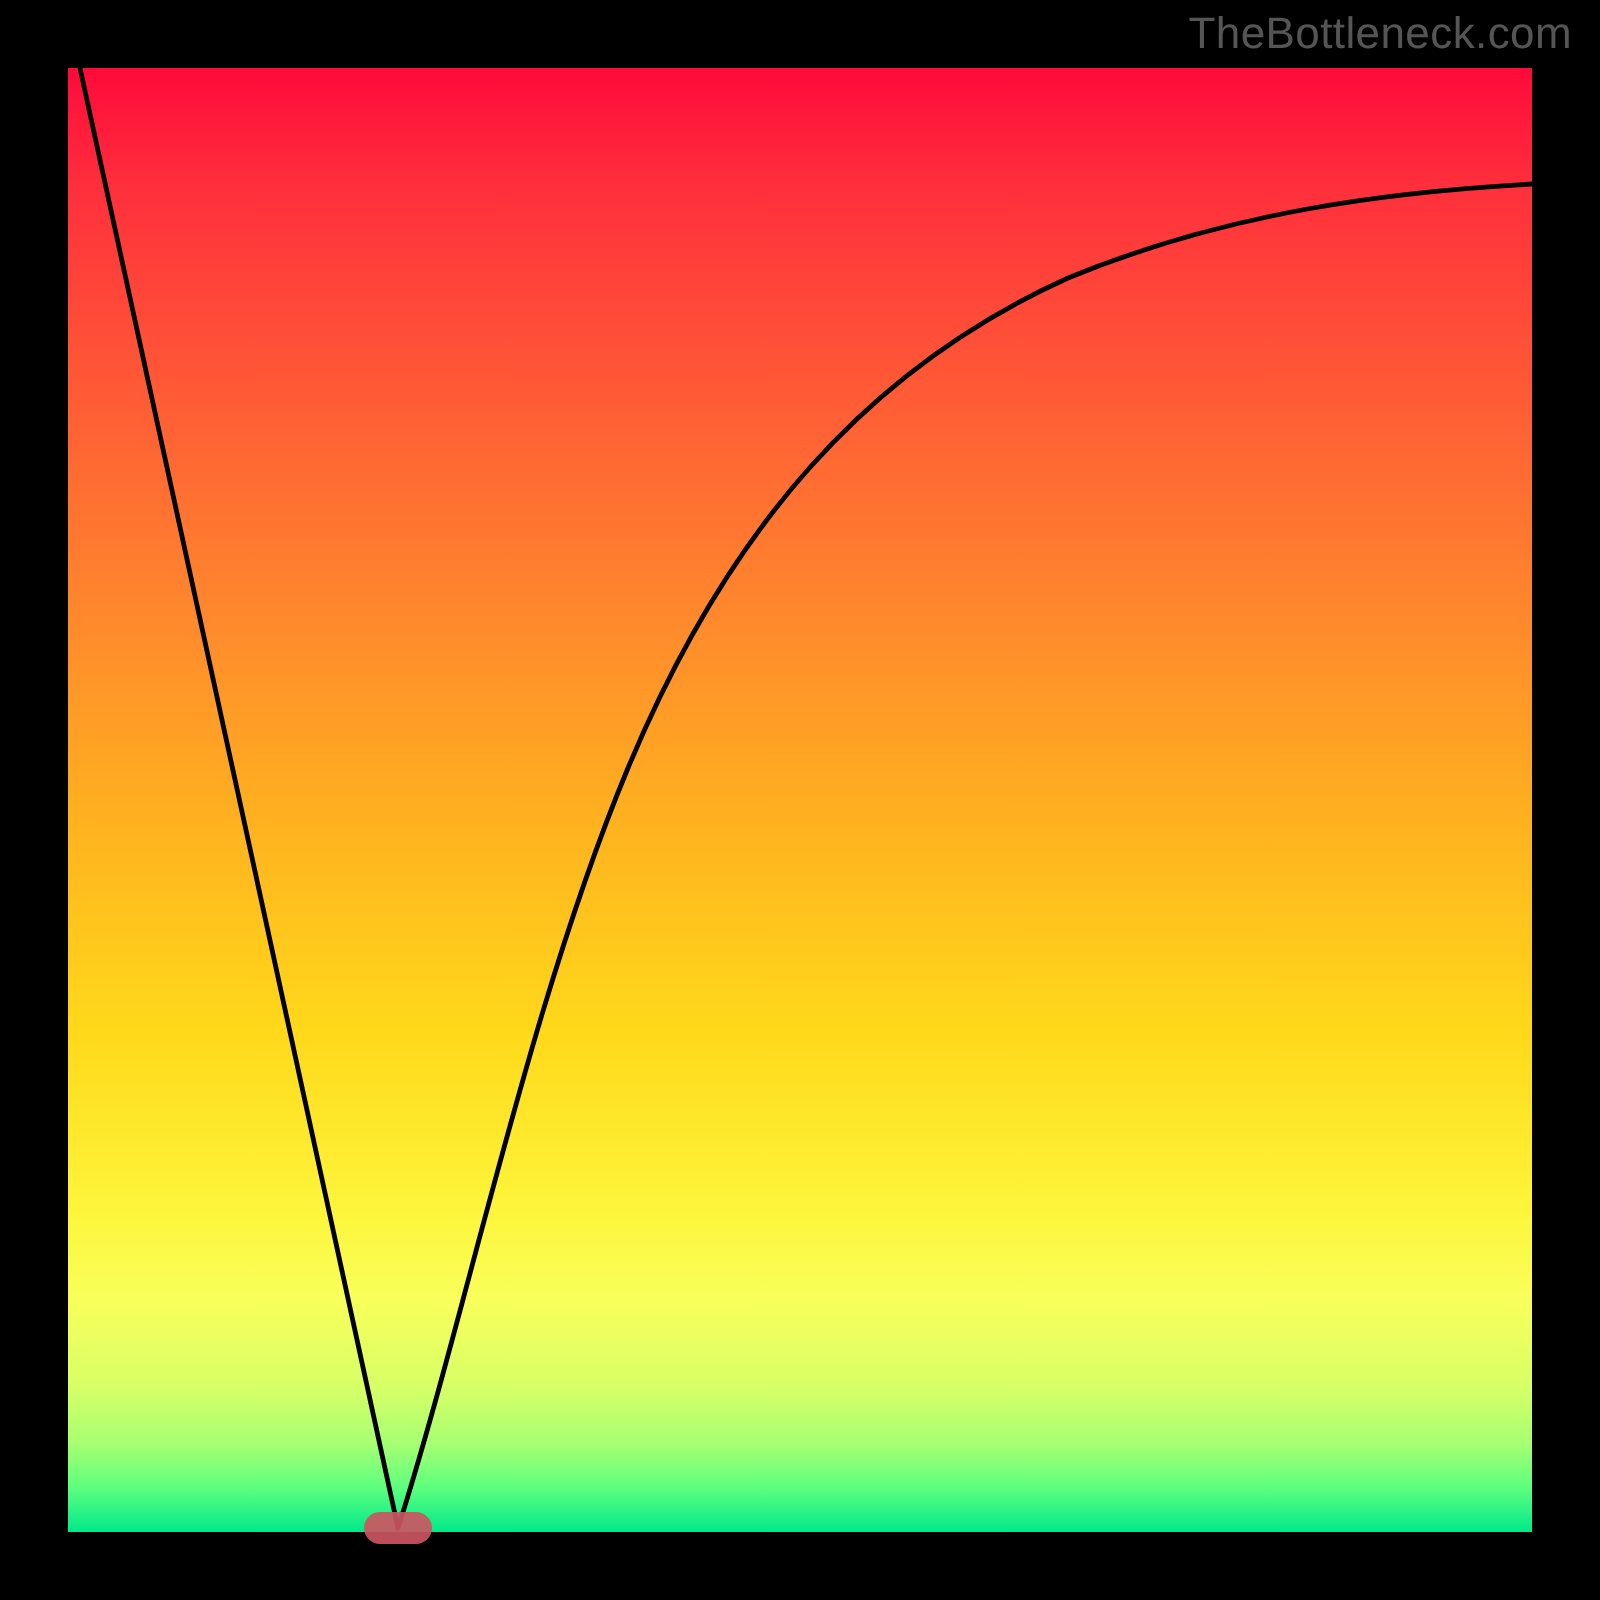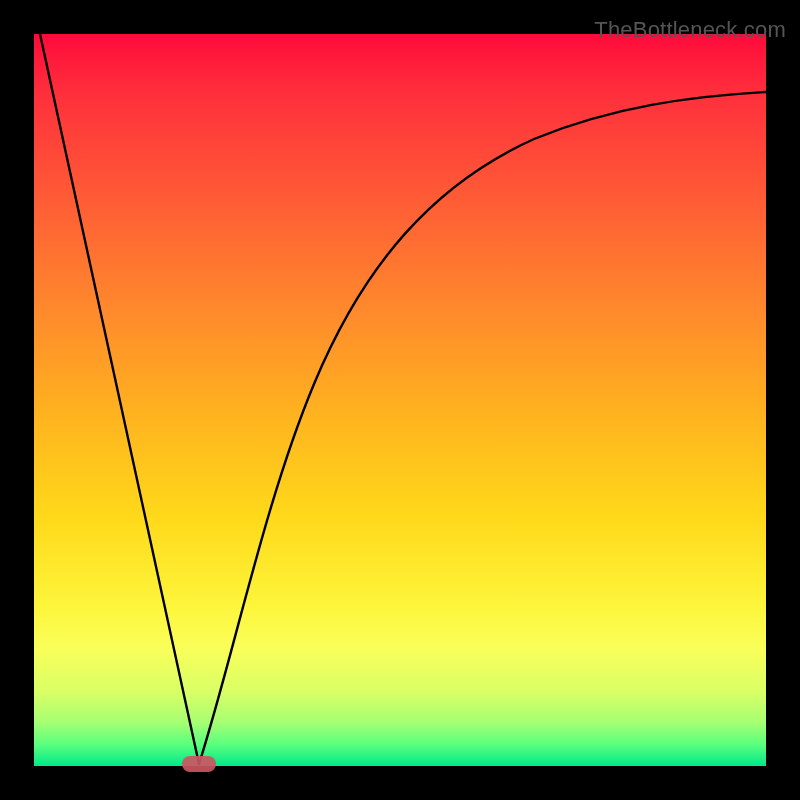--- a/index.html
+++ b/index.html
@@ -12,21 +12,21 @@
     font-family: Arial, Helvetica, sans-serif;
   }
   .frame {
     position: relative;
     width: 800px;
     height: 800px;
     background: #000;
   }
   .watermark {
     position: absolute;
-    top: 17px;
+    top: 4px;
     right: 14px;
     color: #555;
     font-size: 22px;
     font-weight: 500;
     letter-spacing: 0.2px;
     z-index: 10;
   }
   .plot-area {
     position: absolute;
     left: 34px;

